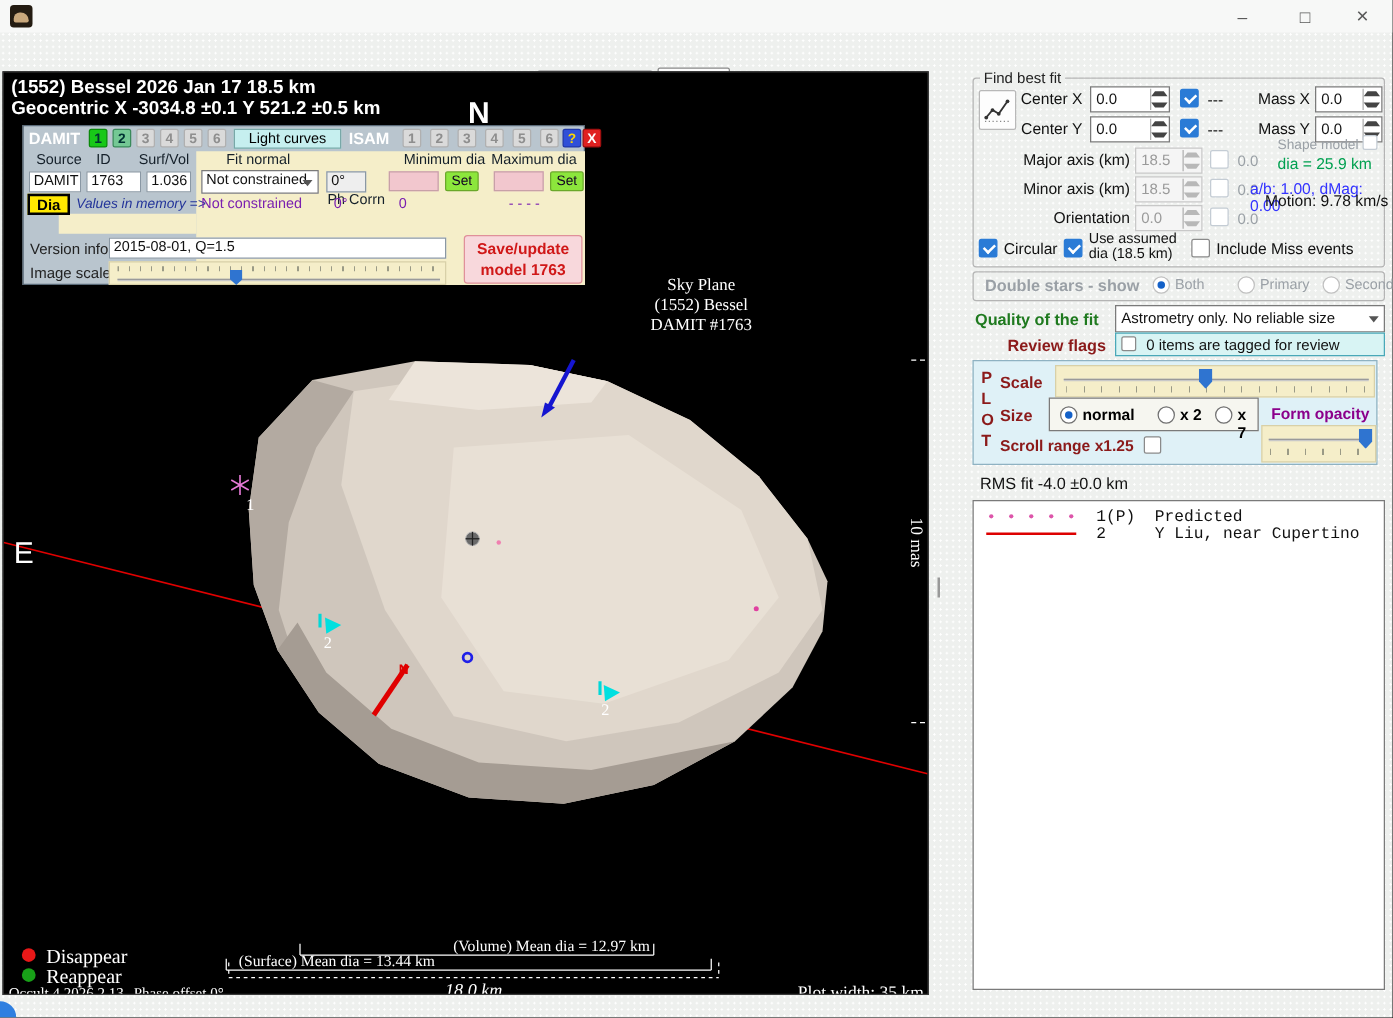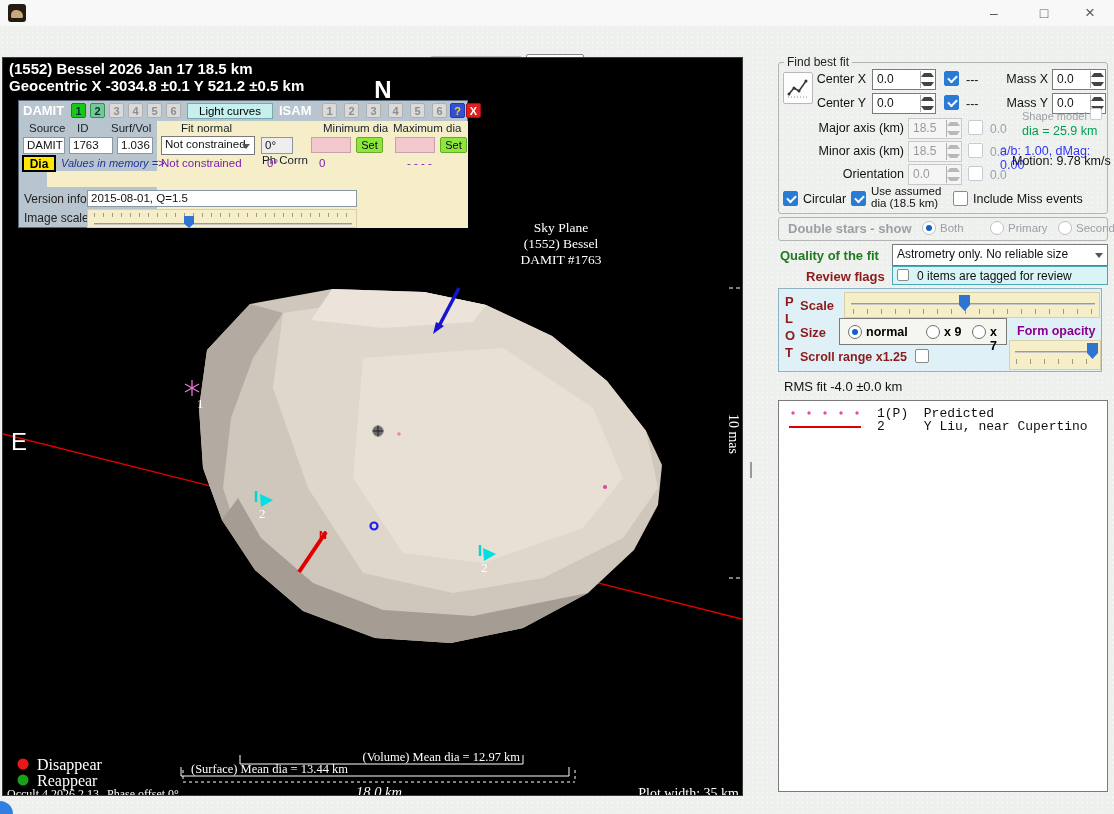--- a/index.html
+++ b/index.html
@@ -259,20 +259,24 @@
 
 
   <div class="abs" style="left:5px;top:91px;font-size:12px;color:#222;">Version info</div>
   <div class="abs wfield" style="left:68px;top:89px;width:270px;height:17px;">2015-08-01, Q=1.5</div>
   <div class="abs" style="left:5px;top:110px;font-size:12px;color:#222;">Image scale</div>
   <div class="abs slider-y" style="left:68px;top:108px;width:270px;height:19px;">
     <div class="abs ticksrow" style="left:6px;top:3px;width:258px;height:4px;"></div>
     <div class="abs groove" style="left:6px;top:13px;width:258px;height:2px;"></div>
     <div class="abs thumb" style="left:96px;top:6px;width:10px;height:12px;"></div>
   </div>
+  <div class="abs savebtn" style="left:352px;top:87px;width:95px;height:39px;">
+    <span>Save/update</span><br>
+    <span>model 1763</span>
+  </div>
 </div>
 
 <div class="abs" style="left:750px;top:462px;width:2px;height:16px;background:#999;"></div>
 
 <div class="abs" style="left:0;top:801px;width:13px;height:13px;background:#2f7fe0;border-radius:0 100% 0 0;"></div>
 
 <div class="abs group" style="left:778px;top:62px;width:330px;height:152px;"></div>
 <div class="abs grouplabel" style="left:784px;top:55px;">Find best fit</div>
 <div class="abs smallbtn" style="left:783px;top:72px;width:30px;height:32px;">
   <svg width="24" height="24" viewBox="0 0 24 24">
@@ -431,21 +435,21 @@
     <div class="abs groove" style="left:6px;top:10px;width:244px;height:2px;"></div>
     <div class="abs ticksrow2" style="left:8px;top:16px;width:242px;height:5px;"></div>
     <div class="abs thumb" style="left:114px;top:2px;width:11px;height:16px;"></div>
   </div>
 
   <div class="abs redlbl" style="left:21px;top:36px;">Size</div>
   <div class="abs" style="left:60px;top:29px;width:168px;height:27px;background:#f6f6f0;border:1px solid #7a7a7a;">
     <div class="abs radio sel" style="left:8px;top:6px;"></div>
     <div class="abs" style="left:26px;top:6px;font-weight:bold;font-size:12.5px;">normal</div>
     <div class="abs radio" style="left:86px;top:6px;"></div>
-    <div class="abs" style="left:104px;top:6px;font-weight:bold;font-size:12.5px;">x 9</div>
+    <div class="abs" style="left:104px;top:6px;font-weight:bold;font-size:12.5px;">x 2</div>
     <div class="abs radio" style="left:132px;top:6px;"></div>
     <div class="abs" style="left:150px;top:6px;font-weight:bold;font-size:12.5px;">x 7</div>
   </div>
   <div class="abs purplelbl" style="left:238px;top:35px;">Form opacity</div>
 
   <div class="abs redlbl" style="left:21px;top:61px;font-size:12.5px;">Scroll range x1.25</div>
   <div class="abs cb" style="left:136px;top:60px;width:14px;height:14px;"></div>
   <div class="abs slider-y" style="left:230px;top:51px;width:92px;height:30px;">
     <div class="abs groove" style="left:5px;top:10px;width:80px;height:2px;"></div>
     <div class="abs ticksrow2" style="left:6px;top:18px;width:79px;height:5px;"></div>

